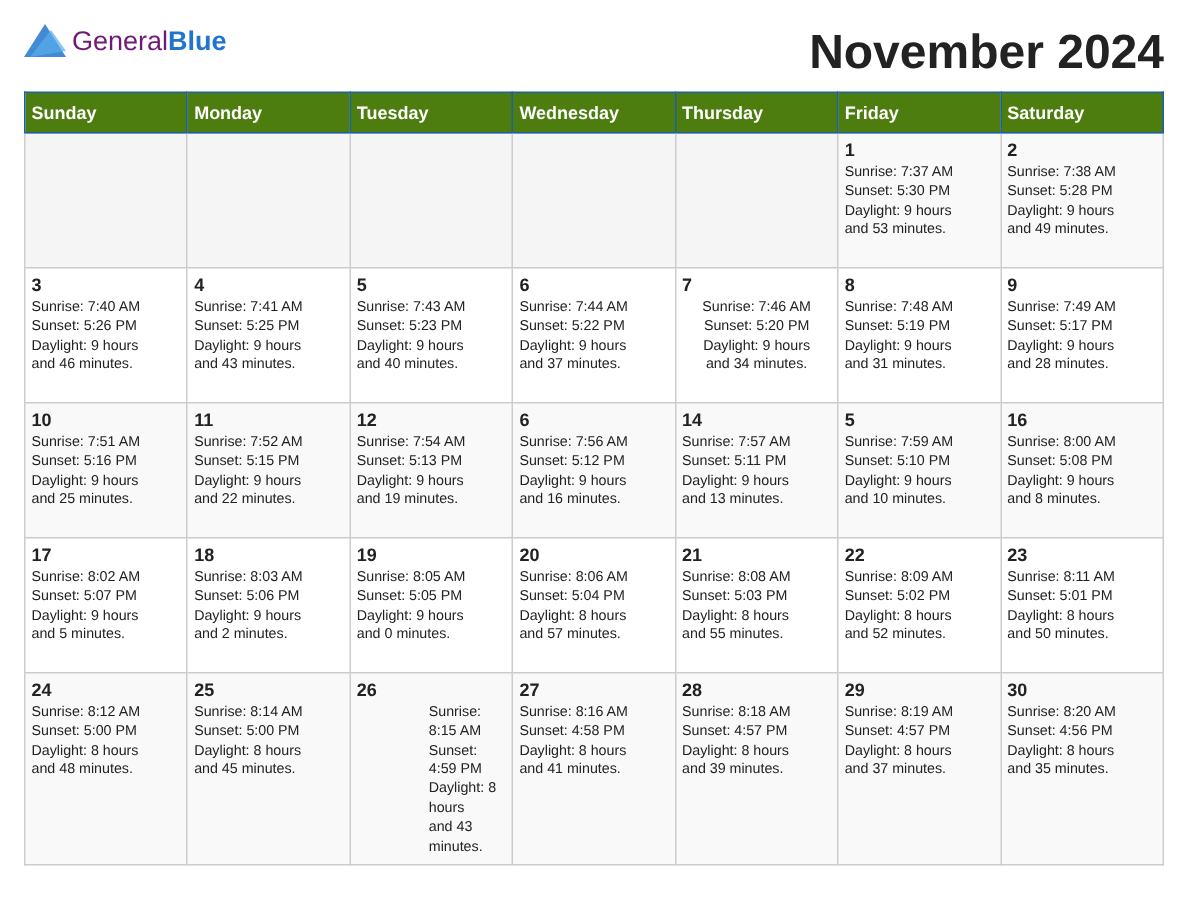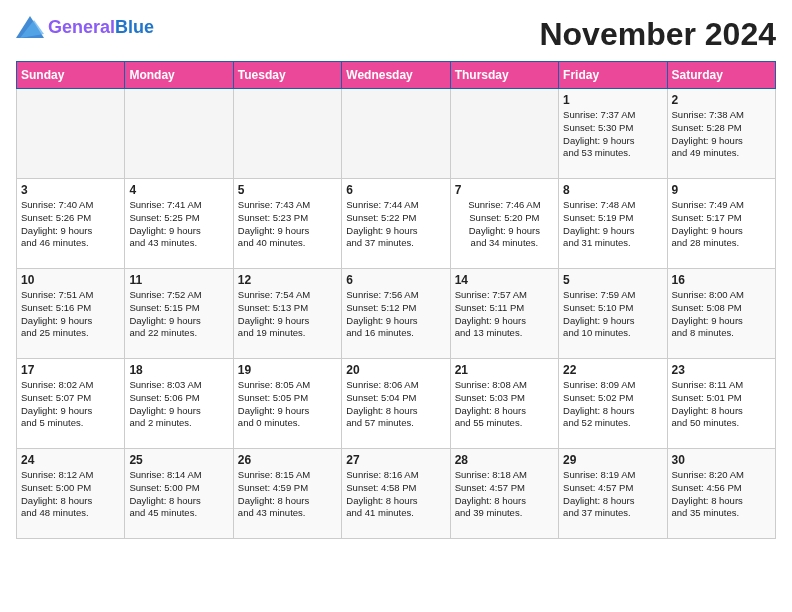--- a/index.html
+++ b/index.html
@@ -16,22 +16,22 @@
       justify-content: space-between;
       margin-bottom: 8px;
     }
     .logo {
       display: flex;
       align-items: center;
       gap: 4px;
     }
     .logo-text-general {
       font-size: 18px;
-      font-weight: bold;
-      color: #8b5cf6;
+      font-weight: normal;
+      color: #701a75;
     }
     .logo-text-blue {
       font-size: 18px;
       font-weight: bold;
       color: #2176cc;
     }
     .logo-icon {
       width: 28px;
       height: 22px;
     }
@@ -46,21 +46,21 @@
     .location-title {
       font-size: 16px;
       color: #444;
     }
     table {
       width: 100%;
       border-collapse: collapse;
       table-layout: fixed;
     }
     thead tr th {
-      background-color: #ec4899;
+      background-color: #4d7c0f;
       color: #fff;
       font-size: 12px;
       font-weight: bold;
       padding: 6px 4px;
       text-align: left;
       border: 1px solid #1a5fa8;
     }
     tbody tr td {
       border: 1px solid #ccc;
       vertical-align: top;
@@ -303,21 +303,21 @@
         </td>
         <td>
           <span class="day-number">25</span>
           <div class="day-info" style="white-space: pre-line;">Sunrise: 8:14 AM
 Sunset: 5:00 PM
 Daylight: 8 hours
 and 45 minutes.</div>
         </td>
         <td>
           <span class="day-number">26</span>
-          <div class="day-info" style="white-space: pre-line;">Sunrise: 8:15 AM
+          <div class="day-info" style="white-space: pre-line; margin-left: 48px;">Sunrise: 8:15 AM
 Sunset: 4:59 PM
 Daylight: 8 hours
 and 43 minutes.</div>
         </td>
         <td>
           <span class="day-number">27</span>
           <div class="day-info" style="white-space: pre-line;">Sunrise: 8:16 AM
 Sunset: 4:58 PM
 Daylight: 8 hours
 and 41 minutes.</div>

